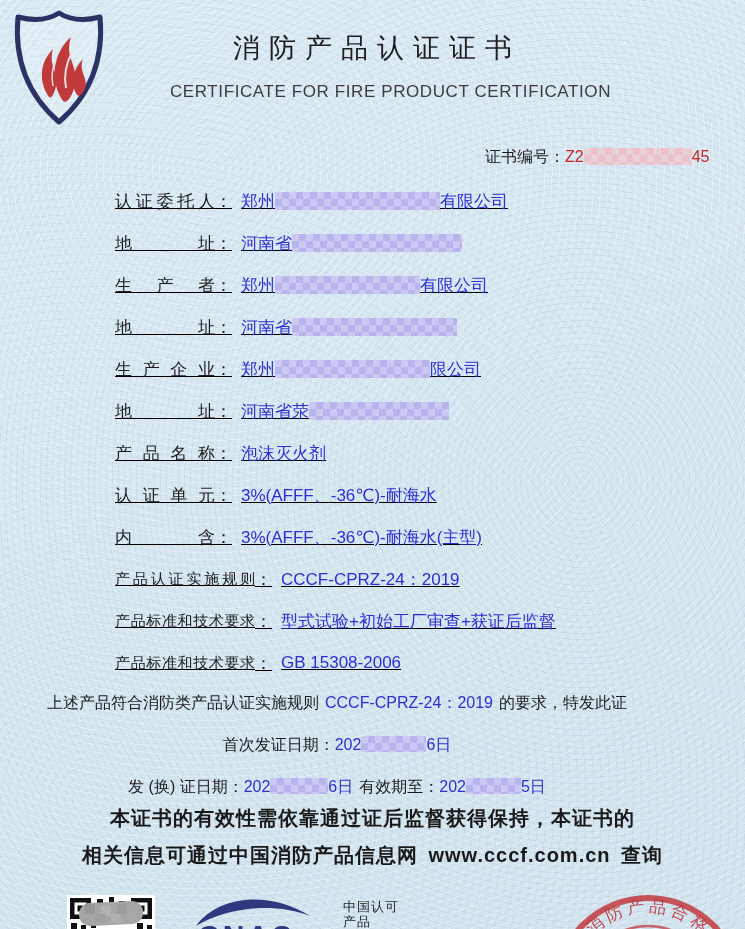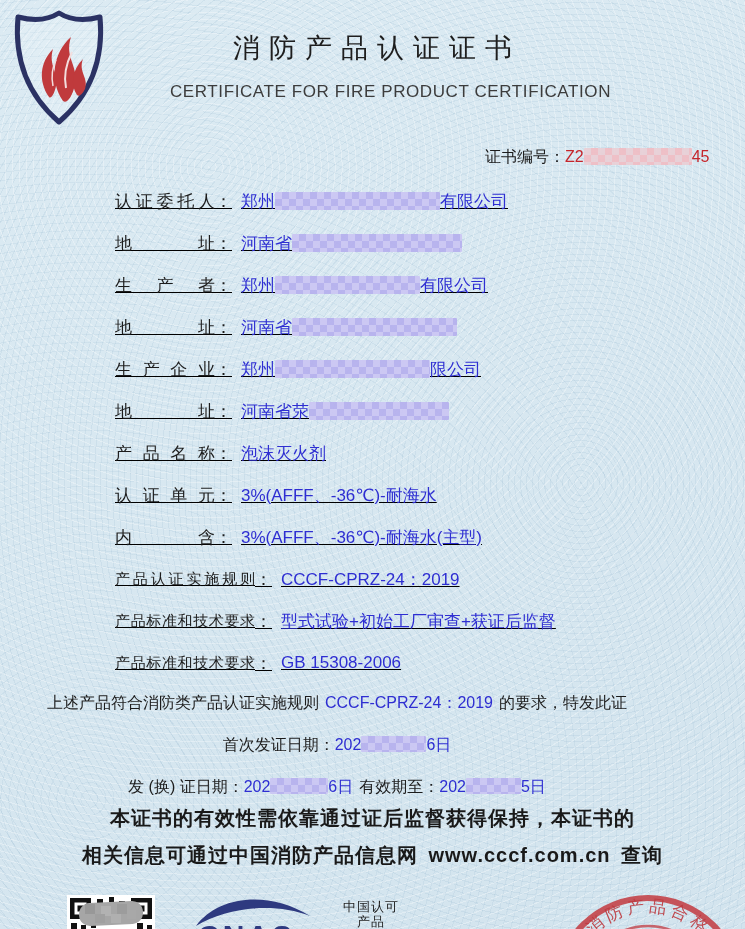--- a/index.html
+++ b/index.html
@@ -43,21 +43,21 @@
           font-size:16px; color:#1c1c1c; }
   .line .blue { color:#2e2ed2; }
   .line .gap { display:inline-block; width:6px; }
 
   .footer-line { position:absolute; left:0; width:745px; text-align:center; white-space:nowrap;
                  font-size:20px; font-weight:bold; color:#191919; letter-spacing:1px; }
 
   .qr { position:absolute; left:67px; top:895px; width:88px; height:88px; }
   .cnas { position:absolute; left:192px; top:890px; width:122px; height:62px; }
   .accred { position:absolute; left:343px; top:899px; font-size:13px; line-height:15px;
-            color:#1d1d1d; letter-spacing:1px;text-align:center; }
+            color:#1d1d1d; letter-spacing:1px; }
   .stamp { position:absolute; left:538px; top:878px; width:207px; height:51px; }
 </style>
 </head>
 <body>
 
 <div class="certificate">
 
   <svg class="logo" viewBox="0 0 102 120">
     <path d="M51,5 C62,12 77,13 92,9 C95,42 88,82 51,114 C14,82 7,42 10,9 C25,13 40,12 51,5 Z" fill="rgba(240,246,250,0.25)" stroke="#2b3264" stroke-width="5" stroke-linejoin="round"></path>
     <g fill="#c03a3c">

